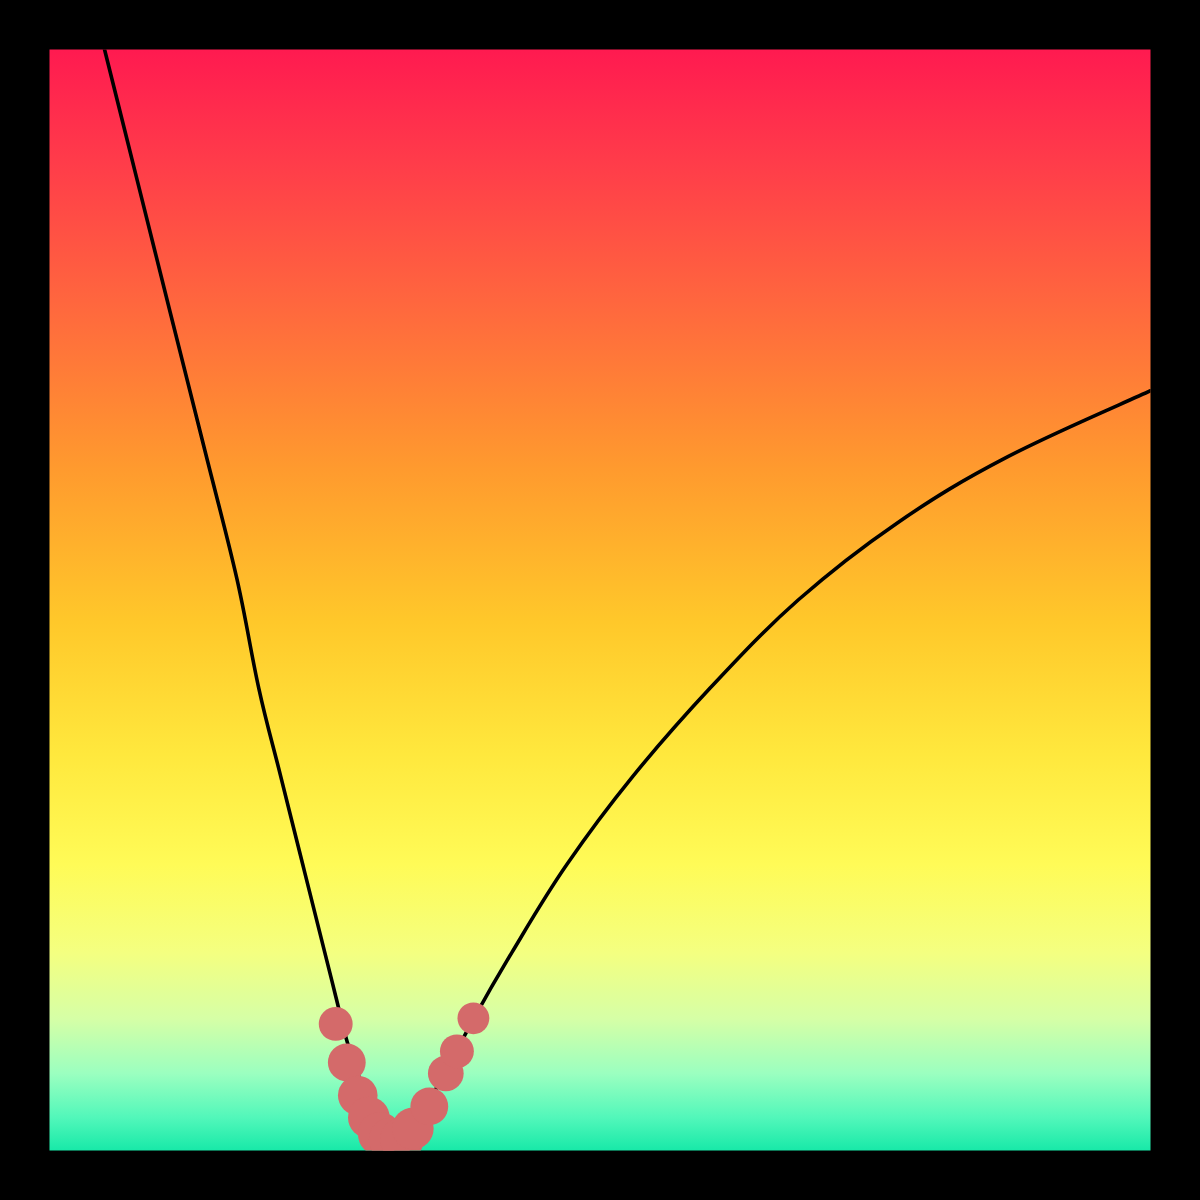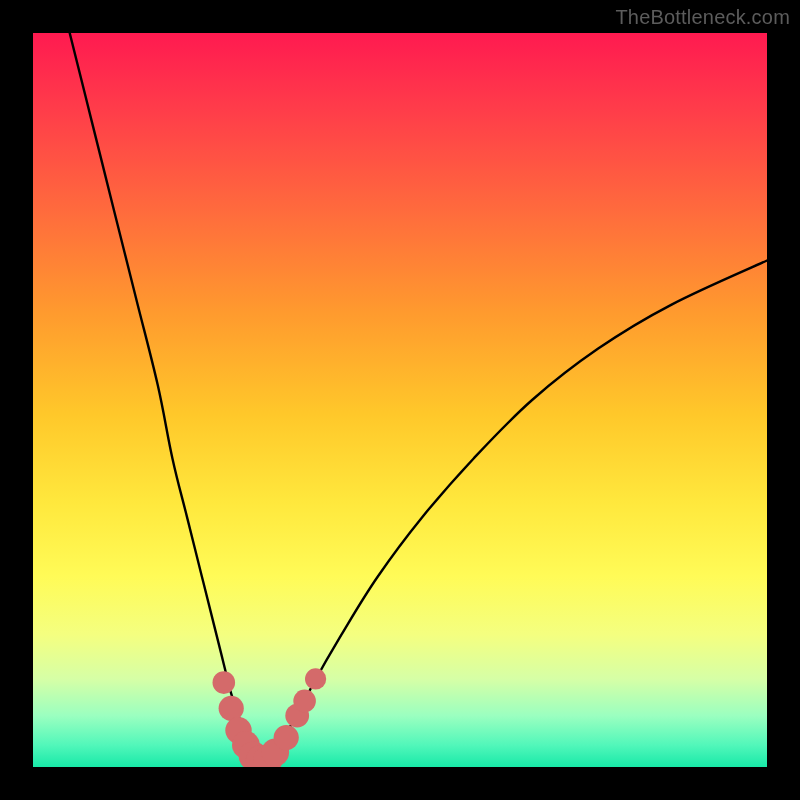--- a/index.html
+++ b/index.html
@@ -70,14 +70,13 @@
           <circle cx="227.5" cy="726.7" r="14.6" fill="#d46a6a"></circle>
           <circle cx="234.9" cy="726.7" r="14.6" fill="#d46a6a"></circle>
           <circle cx="242.2" cy="719.3" r="13.9" fill="#d46a6a"></circle>
           <circle cx="253.2" cy="704.6" r="12.6" fill="#d46a6a"></circle>
           <circle cx="264.2" cy="682.6" r="11.9" fill="#d46a6a"></circle>
           <circle cx="271.6" cy="667.9" r="11.3" fill="#d46a6a"></circle>
           <circle cx="282.6" cy="645.9" r="10.6" fill="#d46a6a"></circle>
         </g>
     </svg>
   </div>
-  <div class="watermark">TheBottleneck.com</div>
 </div>
 
 </body></html>

